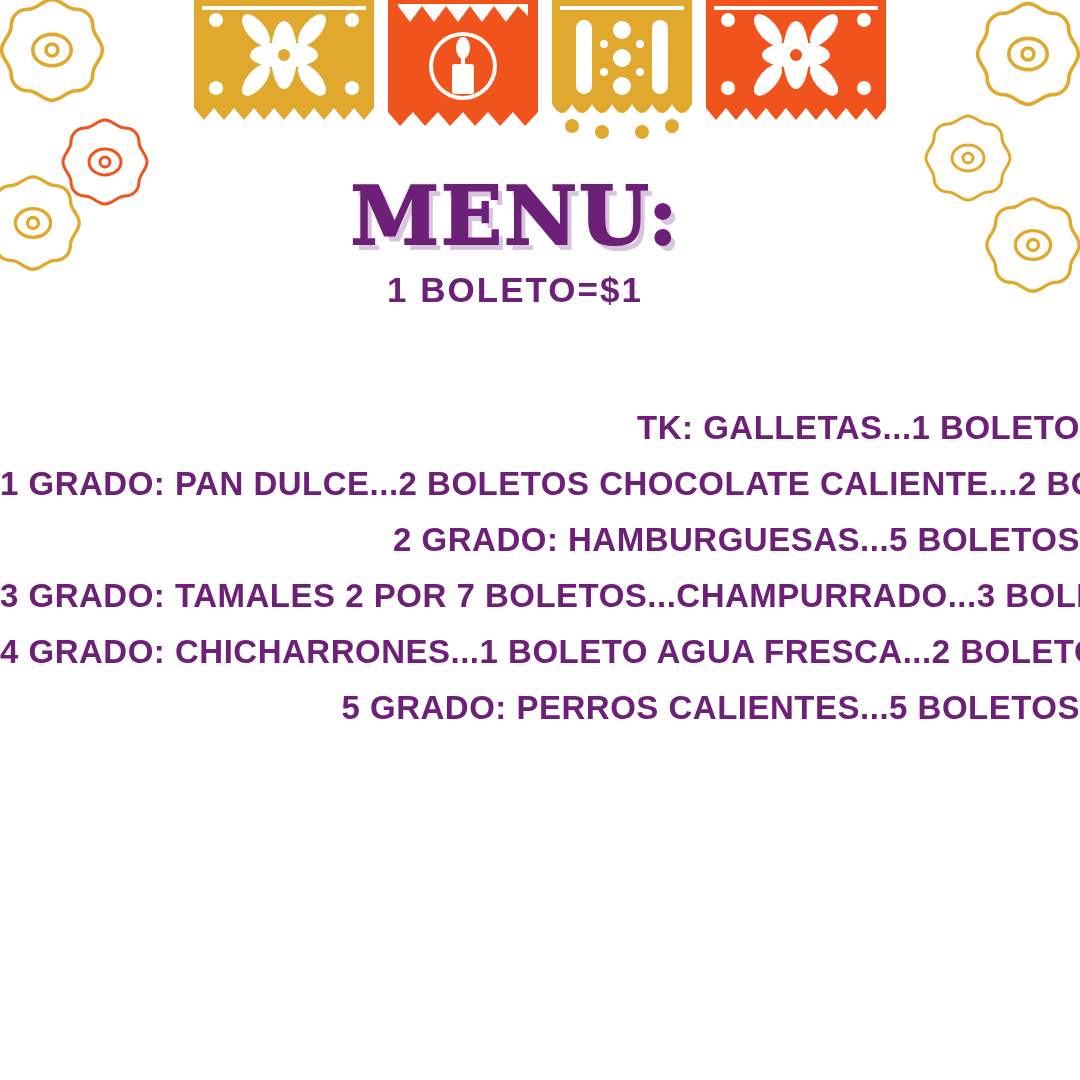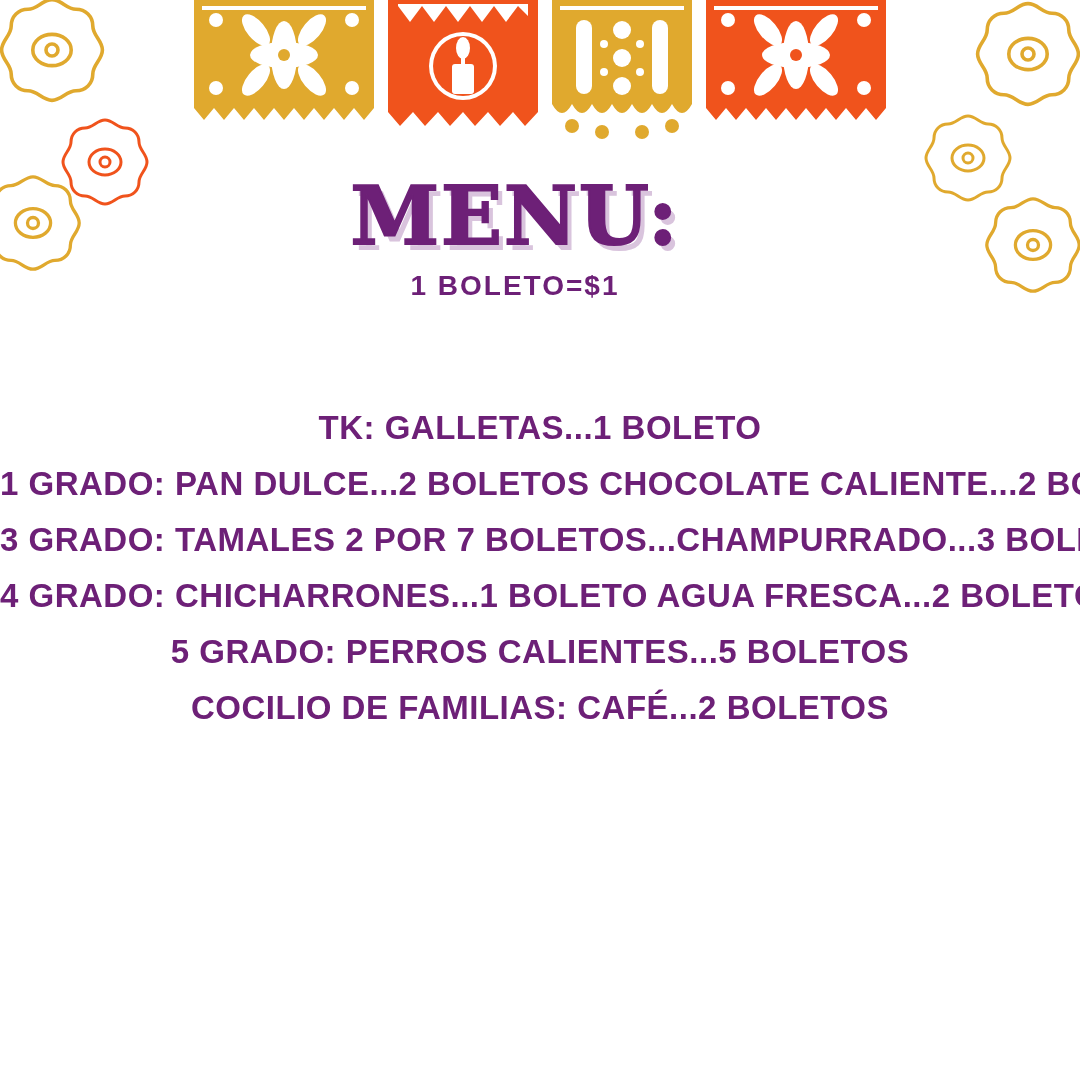--- a/index.html
+++ b/index.html
@@ -61,33 +61,33 @@
     line-height: 1;
     margin: 0;
     text-shadow: 5px 6px 0 #d9c4dd;
     -webkit-text-stroke: 2px #6d2077;
   }
 
   .subtitle {
     margin-top: 14px;
     font-family: "Liberation Sans", sans-serif;
     font-weight: bold;
-    font-size: 28px;
+    font-size: 35px;
     letter-spacing: 2px;
     color: #6d2077;
     text-transform: uppercase;
   }
 
   
   .menu-list {
     position: absolute;
     top: 400px;
     left: 0;
     width: 1080px;
-    text-align: center;
+    text-align: right;
     padding: 0;
     margin: 0;
     list-style: none;
   }
 
   .menu-line {
     font-family: "Liberation Sans", sans-serif;
     font-weight: bold;
     font-size: 33px;
     letter-spacing: 0.5px;
@@ -229,19 +229,19 @@
   </div>
 
   <div class="title-wrap">
     <div class="menu-title">MENU:</div>
     <div class="subtitle">1 BOLETO=$1</div>
   </div>
 
   <ul class="menu-list" id="menu-list">
       <li class="menu-line">TK:  GALLETAS...1 BOLETO</li>
       <li class="menu-line">1 GRADO:  PAN DULCE...2 BOLETOS  CHOCOLATE CALIENTE...2 BOLETOS</li>
+      <li class="menu-line">2 GRADO:  HAMBURGUESAS...5 BOLETOS</li>
       <li class="menu-line">3 GRADO:  TAMALES 2 POR 7 BOLETOS...CHAMPURRADO...3 BOLETOS</li>
       <li class="menu-line">4 GRADO:  CHICHARRONES...1 BOLETO AGUA FRESCA...2 BOLETOS</li>
       <li class="menu-line">5 GRADO:  PERROS CALIENTES...5 BOLETOS</li>
-      <li class="menu-line">COCILIO DE FAMILIAS:  CAFÉ...2 BOLETOS</li>
     </ul>
 
 </div>
 
 </body></html>

